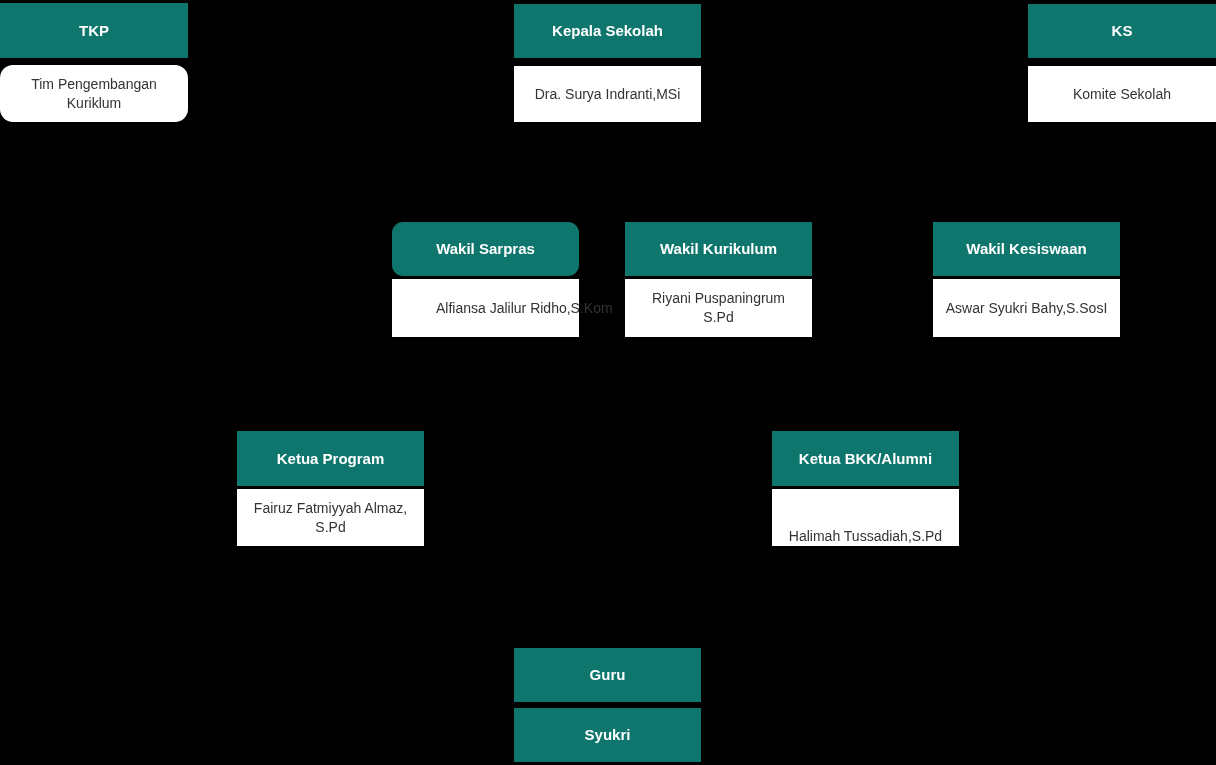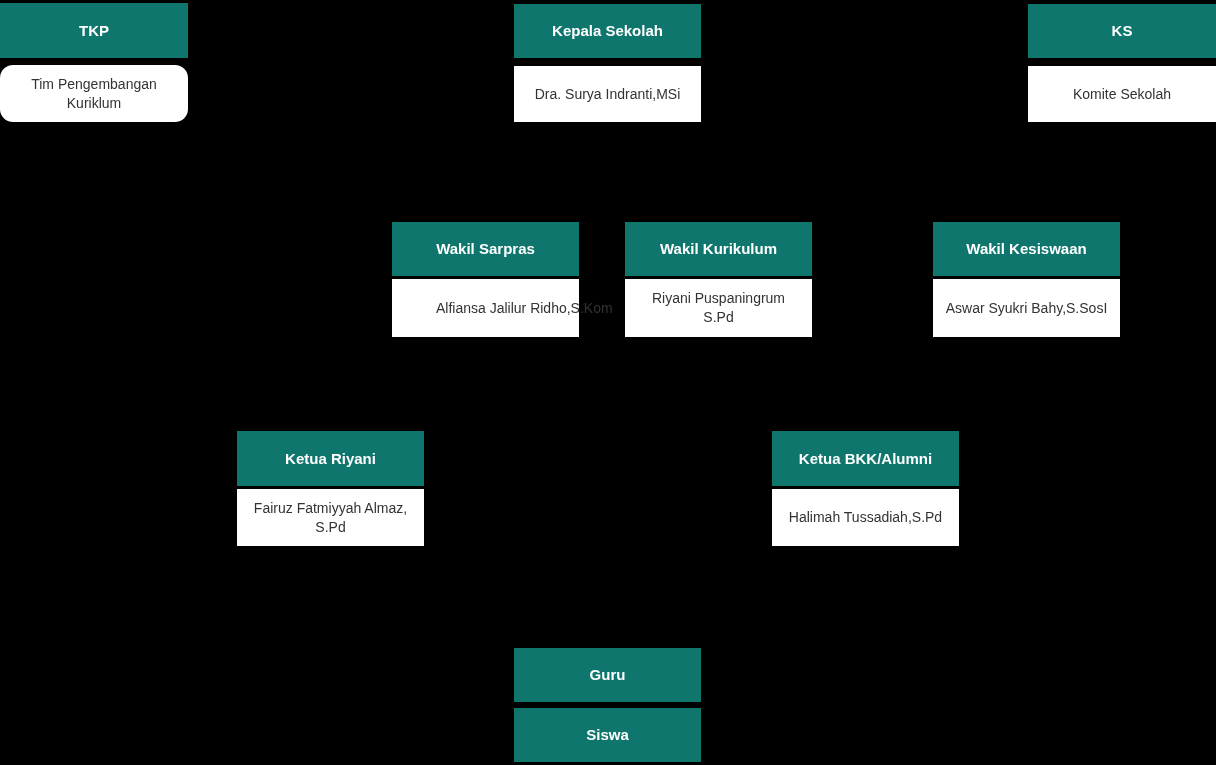--- a/index.html
+++ b/index.html
@@ -85,21 +85,21 @@
 
   <div class="node" style="left:1028px; top:4px; width:188px; height:114px;">
     <div class="node-header" style="height:54px;">KS</div>
     <div class="node-body" style="top:62px; height:56px;">
       <span class="body-text">Komite Sekolah</span>
     </div>
   </div>
 
 
   <div class="node" style="left:392px; top:222px; width:187px; height:115px;">
-    <div class="node-header" style="height:54px;">Wakil Sarpras</div>
+    <div class="node-header" style="height:54px;border-radius:11px;">Wakil Sarpras</div>
     <div class="node-body nowrap" style="top:57px; height:58px;padding-left:44px;">
       <span class="body-text">Alfiansa Jalilur Ridho,S.Kom</span>
     </div>
   </div>
 
   <div class="node" style="left:625px; top:222px; width:187px; height:89px;">
     <div class="node-header" style="height:54px;">Wakil Kurikulum</div>
     <div class="node-body" style="top:57px; height:58px;">
       <span class="body-text">Riyani Puspaningrum
 S.Pd</span>
@@ -107,35 +107,35 @@
   </div>
 
   <div class="node" style="left:933px; top:222px; width:187px; height:115px;">
     <div class="node-header" style="height:54px;">Wakil Kesiswaan</div>
     <div class="node-body nowrap" style="top:57px; height:58px;">
       <span class="body-text">Aswar Syukri Bahy,S.SosI</span>
     </div>
   </div>
 
   <div class="node" style="left:237px; top:431px; width:187px; height:115px;">
-    <div class="node-header" style="height:55px;">Ketua Riyani</div>
+    <div class="node-header" style="height:55px;">Ketua Program</div>
     <div class="node-body" style="top:58px; height:57px;">
       <span class="body-text">Fairuz Fatmiyyah Almaz,
 S.Pd</span>
     </div>
   </div>
 
   <div class="node" style="left:772px; top:431px; width:187px; height:115px;">
     <div class="node-header" style="height:55px;">Ketua BKK/Alumni</div>
-    <div class="node-body nowrap" style="top:58px; height:57px;">
+    <div class="node-body nowrap" style="top:58px; height:57px;align-items:flex-end;">
       <span class="body-text">Halimah Tussadiah,S.Pd</span>
     </div>
   </div>
 
   <div class="node" style="left:514px; top:608px; width:187px; height:54px;">
     <div class="node-header" style="height:54px;margin-top:40px;">Guru</div>
   </div>
 
   <div class="node" style="left:514px; top:708px; width:187px; height:54px;">
-    <div class="node-header" style="height:54px;">Siswa</div>
+    <div class="node-header" style="height:54px;">Syukri</div>
   </div>
 
 </div>
 
 </body></html>

